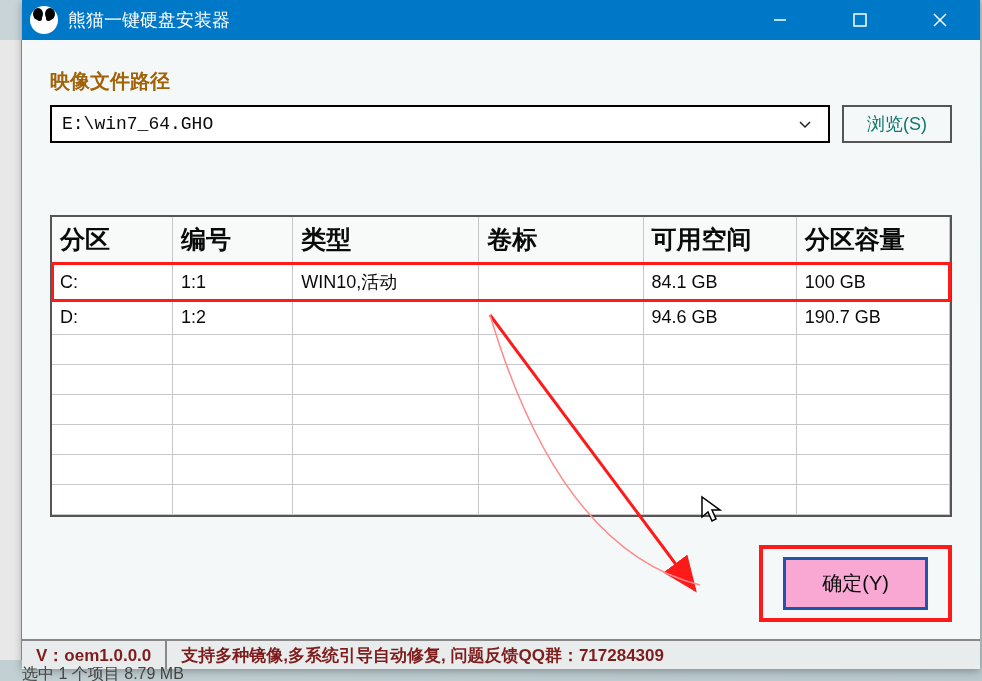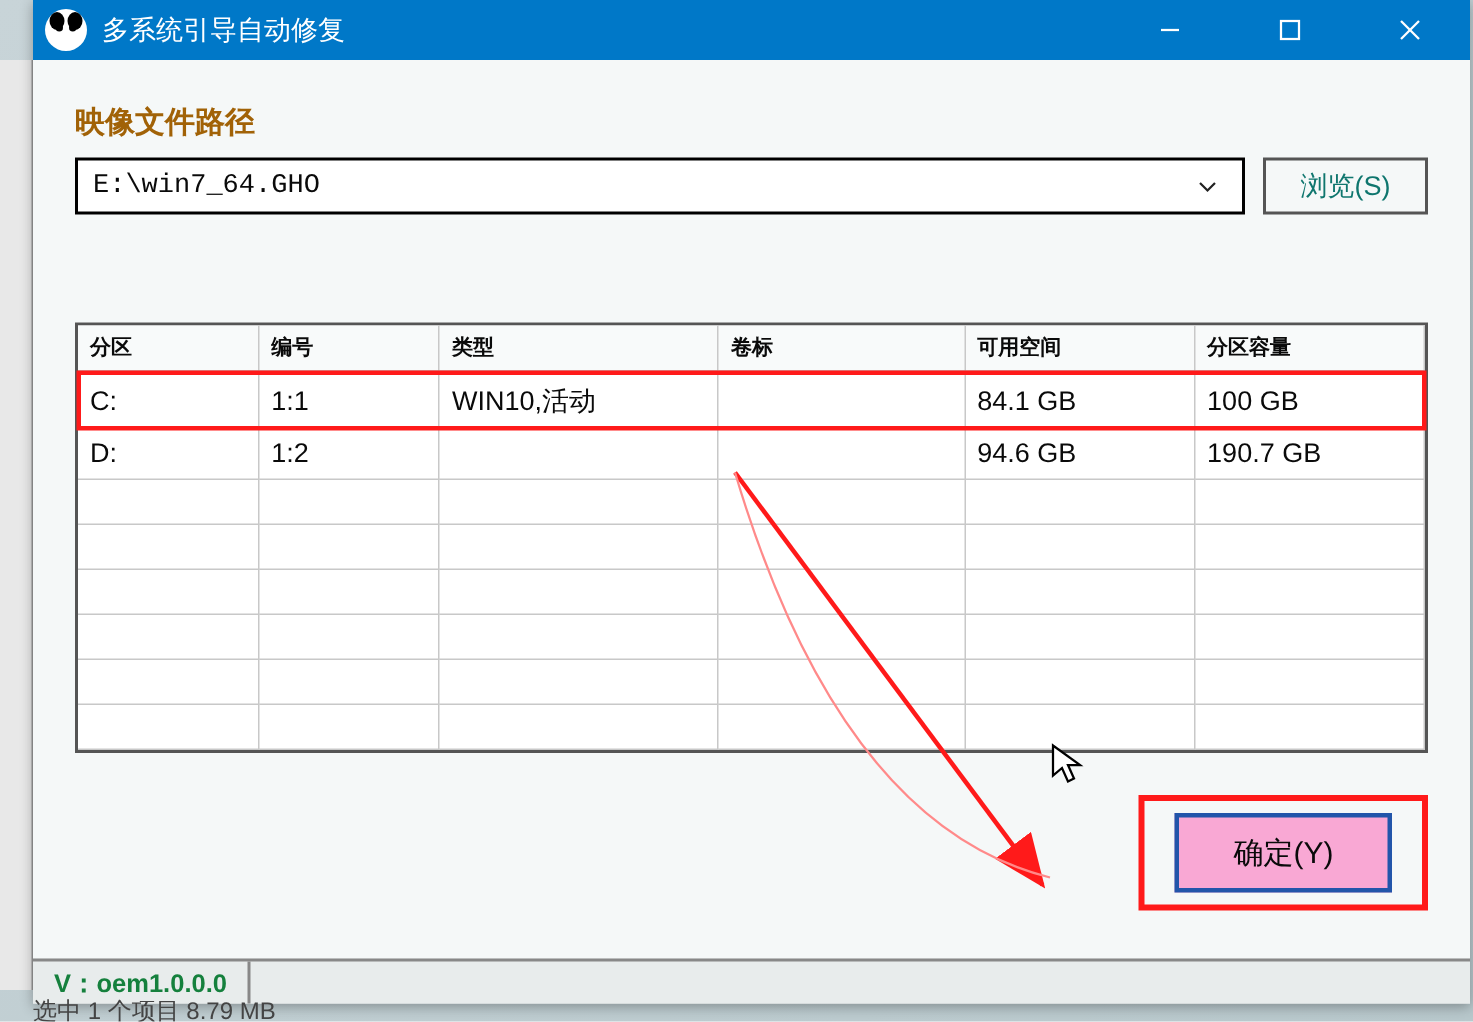--- a/index.html
+++ b/index.html
@@ -138,21 +138,21 @@
     th, td {
       text-align: left;
       padding: 6px 8px;
       border-right: 1px solid #c8c8c8;
       border-bottom: 1px solid #c8c8c8;
       color: #0a0a0a;
     }
     th {
       background: #f8fafa;
       font-weight: 600;
-      font-size: 14px;
+      font-size: 25px;
       border-bottom: 2px solid #888;
     }
     .col-partition { width: 110px; }
     .col-num { width: 110px; }
     .col-type { width: 170px; }
     .col-label { width: 150px; }
     .col-free { width: 140px; margin-left: 44px; }
     .col-size { width: 140px; }
     tbody tr.highlight {
       outline: 3px solid #ff1a1a;
@@ -184,21 +184,21 @@
       left: 0;
       bottom: 0;
       right: 0;
       height: 30px;
       border-top: 2px solid #888;
       display: flex;
       align-items: center;
       font-size: 17px;
       font-weight: 600;
       background: #e8ecec;
-      color: #15803d;
+      color: #7f1d1d;
     }
     .status-left {
       padding: 0 14px;
       border-right: 2px solid #888;
       height: 100%;
       display: flex;
       align-items: center;
     }
     .status-right {
       padding: 0 14px;
@@ -226,21 +226,21 @@
     }
   </style>
 </head>
 <body>
 
 <div class="side-crop"></div>
 
 <div class="window">
   <div class="titlebar">
     <div class="titlebar-icon"><span></span></div>
-    <div class="titlebar-title">多系统引导自动修复</div>
+    <div class="titlebar-title">熊猫一键硬盘安装器</div>
     <div class="titlebar-controls">
       <div class="tb-btn">
         <svg viewBox="0 0 16 16">
             <line x1="2" y1="8" x2="14" y2="8" stroke="#fff" stroke-width="1.5"></line>
           </svg>
       </div>
       <div class="tb-btn">
         <svg viewBox="0 0 16 16">
             <rect x="2" y="2" width="12" height="12" fill="none" stroke="#fff" stroke-width="1.5"></rect>
           </svg>
@@ -355,20 +355,21 @@
       <div class="confirm-box">
         <div class="confirm-btn">
           <span>确定(Y)</span>
         </div>
       </div>
     </div>
   </div>
 
   <div class="statusbar">
     <div class="status-left">V：oem1.0.0.0</div>
+    <div class="status-right">支持多种镜像,多系统引导自动修复, 问题反馈QQ群：717284309</div>
   </div>
 </div>
 
 <div class="cursor-arrow">
   <svg viewBox="0 0 24 30">
     <path d="M2,2 L2,22 L8,17 L12,26 L16,24 L12,15 L20,15 Z" fill="#fff" stroke="#000" stroke-width="1.5"></path>
   </svg>
 </div>
 
 <svg class="annotation-arrow">

